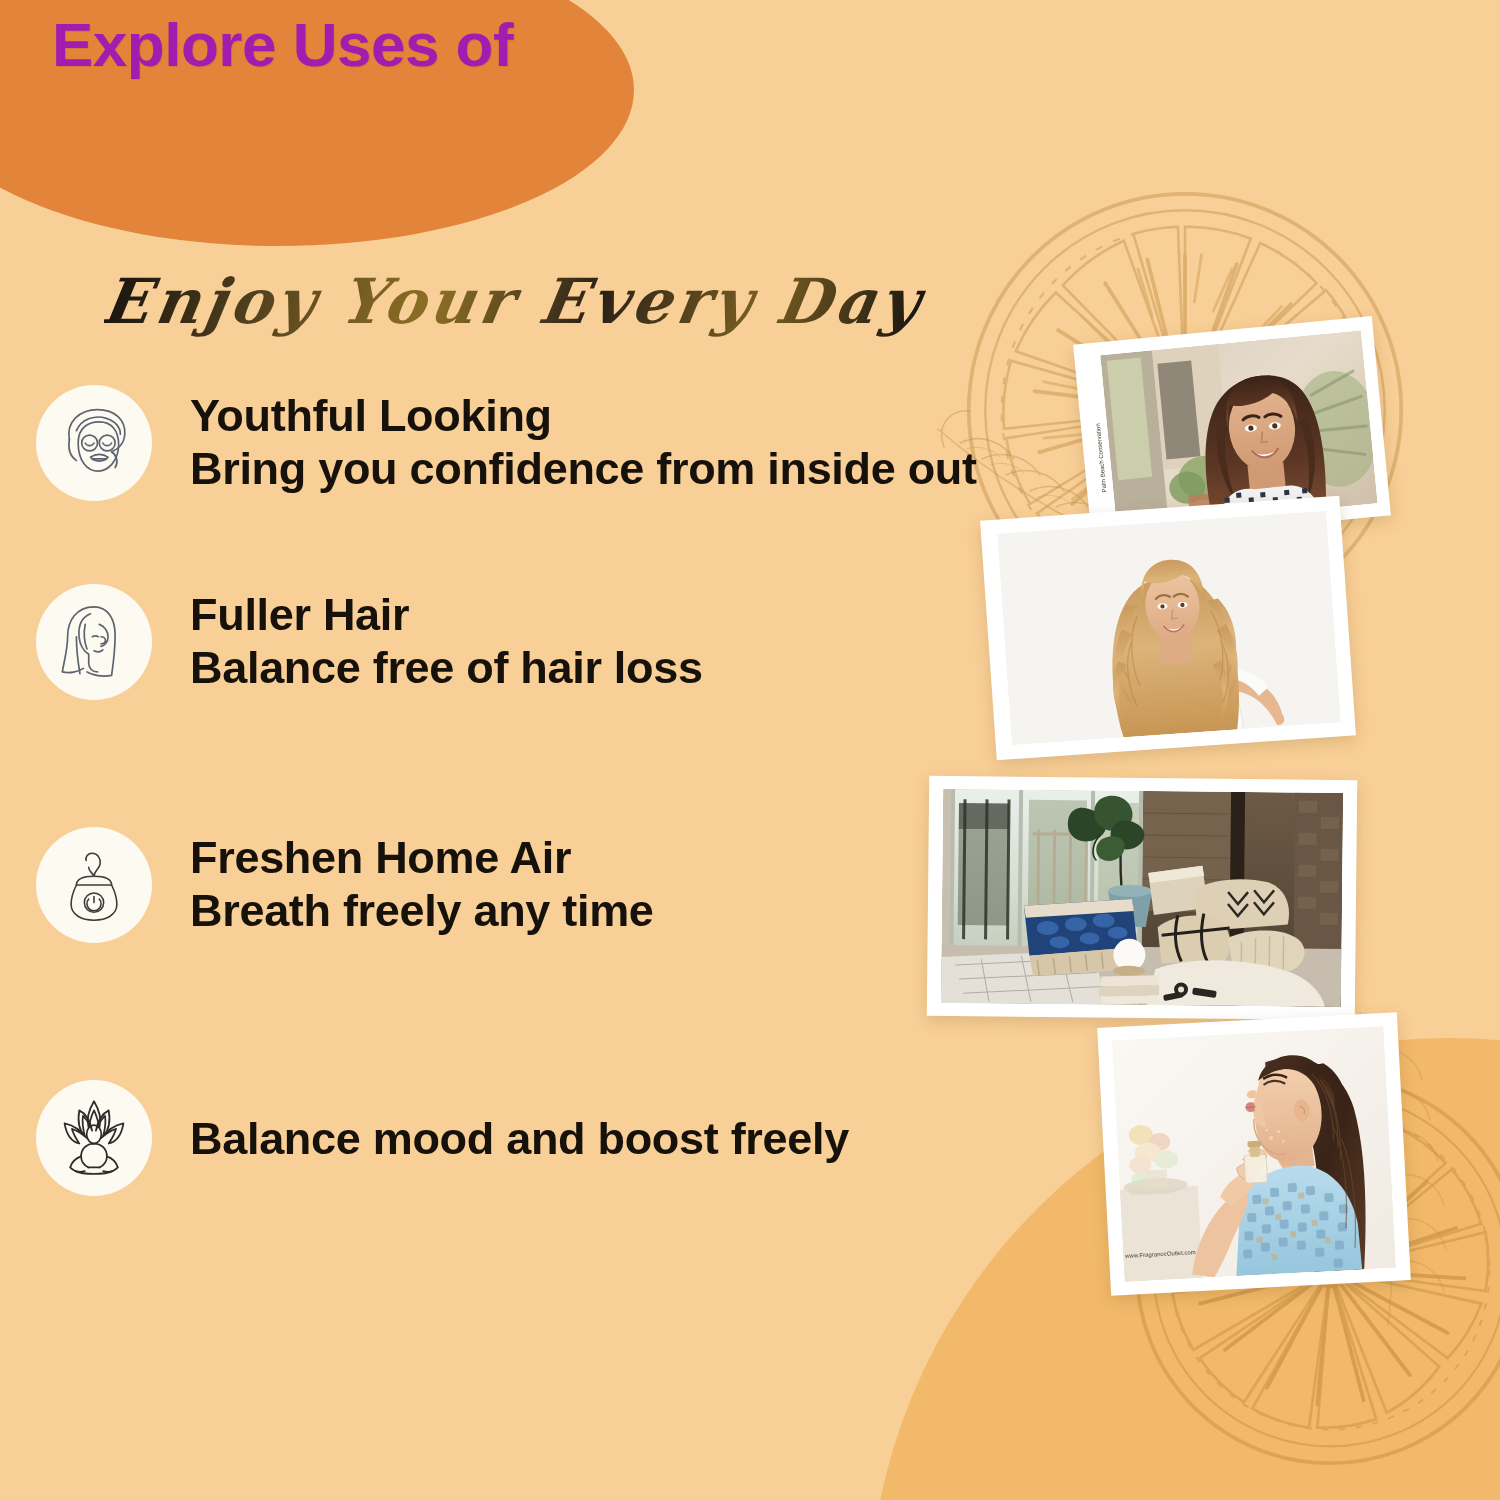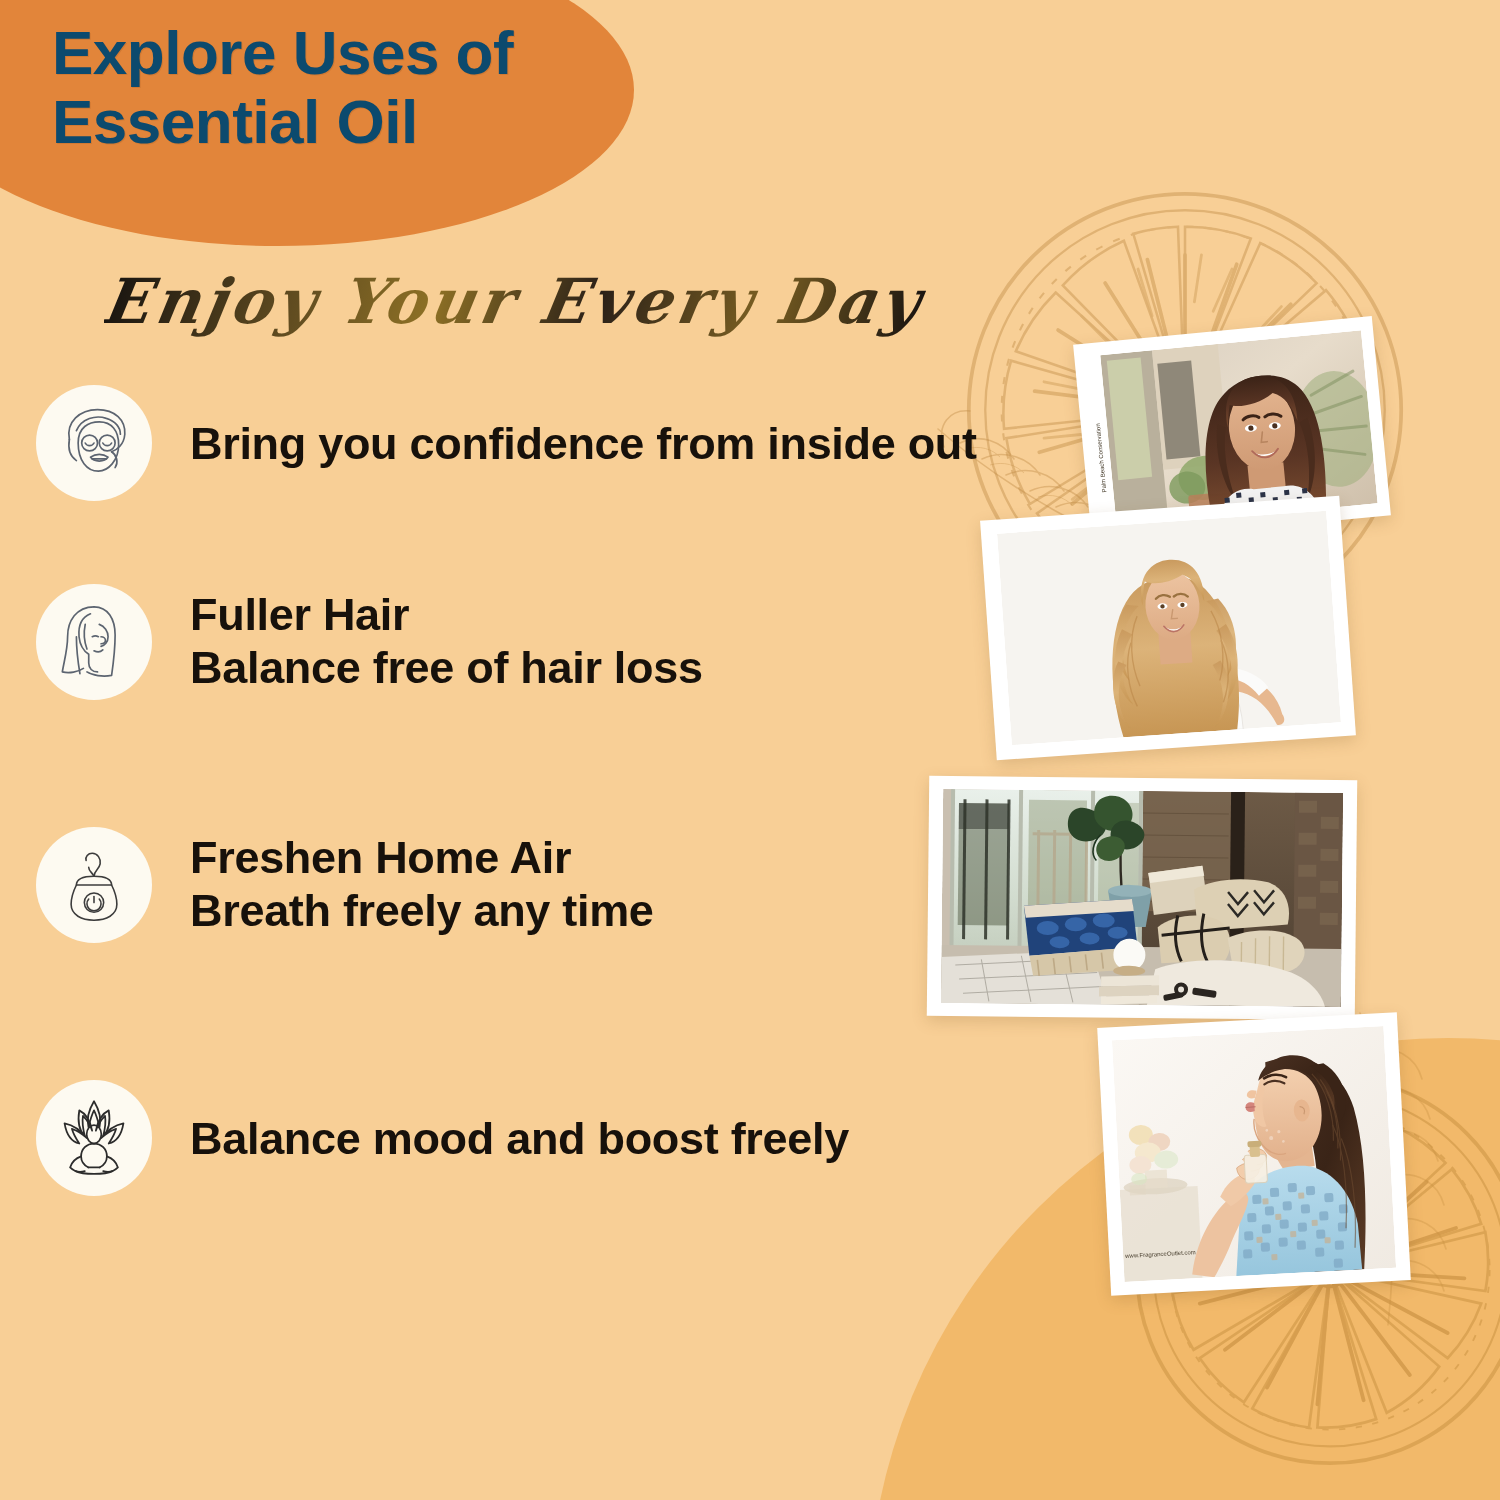--- a/index.html
+++ b/index.html
@@ -49,23 +49,23 @@
     top: -66px;
     width: 712px;
     height: 312px;
     border-radius: 50%;
     background: #e2853a;
   }
 
   .header-title {
     position: absolute;
     left: 52px;
-    top: 18px;
+    top: 10px;
     width: 560px;
-    color: #0c4a6e;
+    color: #a21caf;
     font-family: "Liberation Sans", sans-serif;
     font-weight: bold;
     font-size: 62px;
     line-height: 1.12;
     letter-spacing: -0.5px;
     text-shadow: 1px 1px 0 rgba(150,80,25,0.22);
   }
   .header-title .line { display: block; }
 
   
@@ -332,21 +332,20 @@
         <path d="M62 216 C88 208 110 222 116 244"></path>
         <path d="M60 258 C86 250 108 264 114 286"></path>
       </g>
     </svg>
   </div>
 
   <div class="header-blob-inner"></div>
 
   <div class="header-title">
     <span class="line">Explore Uses of</span>
-    <span class="line">Essential Oil</span>
   </div>
 
   <div class="tagline">Enjoy Your Every Day</div>
 
   <div class="feature feature-1">
     <div class="feature-icon">
       <svg width="88" height="88" viewBox="0 0 100 100">
         <g fill="none" stroke="#5c6470" stroke-width="1.9" stroke-linecap="round" stroke-linejoin="round">
           <path d="M22 46 C18 26 34 12 54 12 C74 12 86 24 85 40 C84 52 76 58 70 60"></path>
           <path d="M22 46 C20 58 24 66 30 70"></path>
@@ -356,20 +355,21 @@
           <ellipse cx="45" cy="50" rx="9" ry="9"></ellipse>
           <ellipse cx="65" cy="50" rx="9" ry="9"></ellipse>
           <path d="M40 50 C42 54 48 54 50 50"></path>
           <path d="M60 50 C62 54 68 54 70 50"></path>
           <path d="M48 68 L64 68"></path>
           <path d="M46 66 C52 62 60 62 66 66 C62 72 50 72 46 66 Z"></path>
         </g>
       </svg>
     </div>
     <div class="feature-text">
+      <div class="feature-title">Youthful Looking</div>
       <div class="feature-sub">Bring you confidence from inside out</div>
     </div>
   </div>
 
   <div class="feature feature-2">
     <div class="feature-icon">
       <svg width="88" height="88" viewBox="0 0 100 100">
         <g fill="none" stroke="#5c6470" stroke-width="1.9" stroke-linecap="round" stroke-linejoin="round">
           <path d="M50 10 C30 10 20 26 20 44 C20 58 16 72 14 84 C22 86 32 84 38 80"></path>
           <path d="M50 10 C66 10 74 24 74 42 C74 58 72 74 70 88 C60 90 48 88 42 84"></path>

